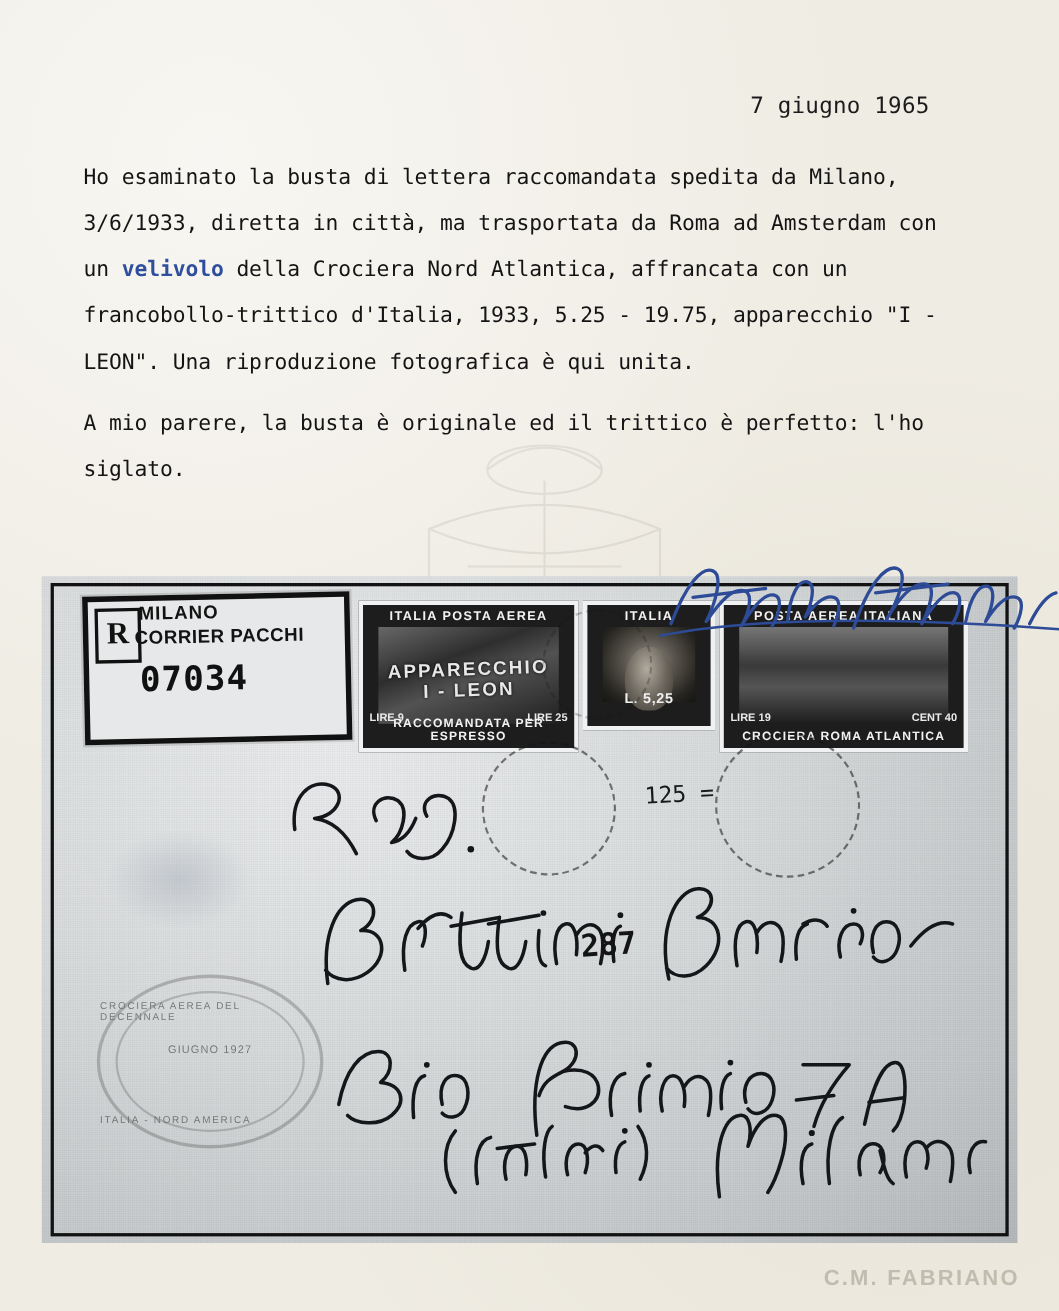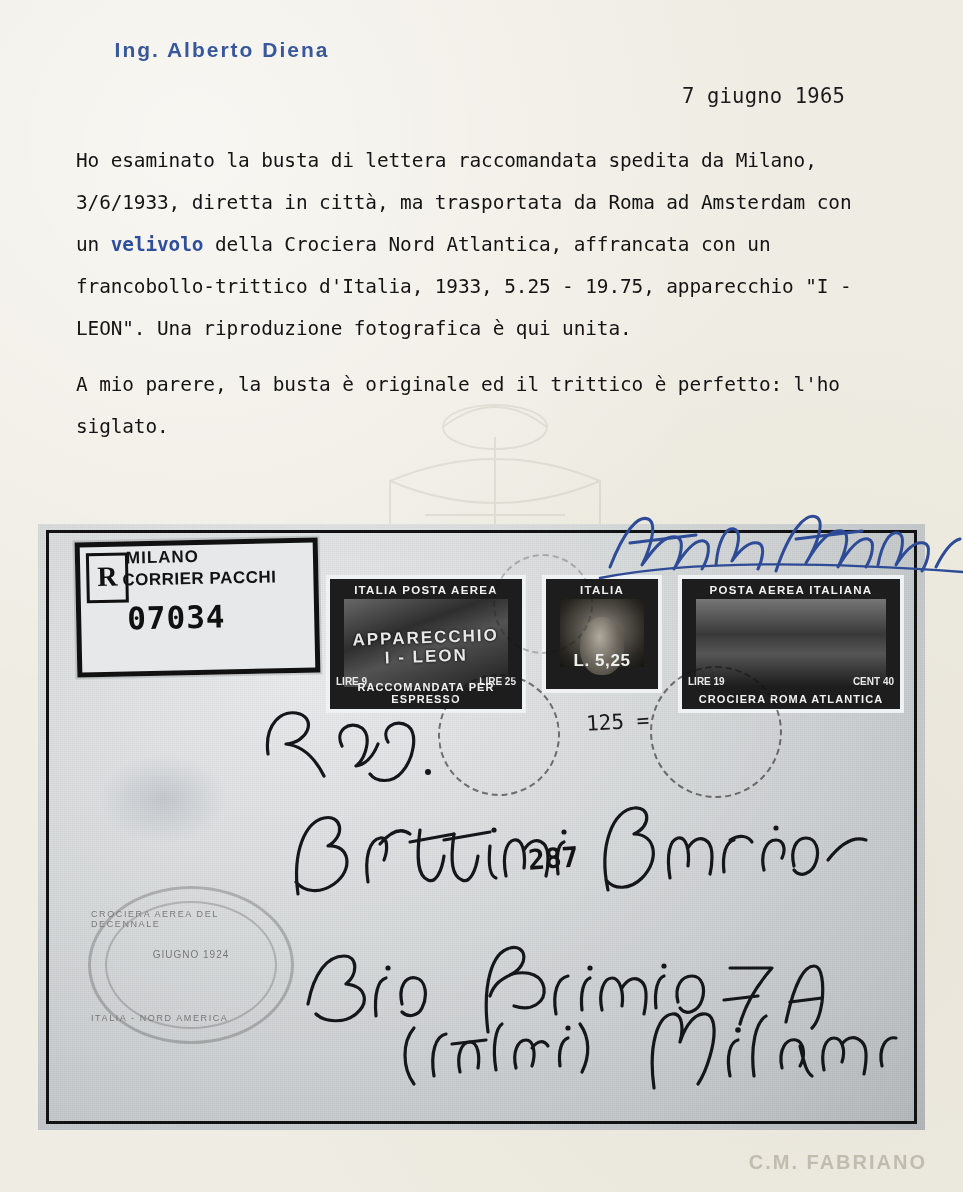--- a/index.html
+++ b/index.html
@@ -212,22 +212,21 @@
     white-space: nowrap;
   }
 
   
   .stamp-strip {
     position: absolute;
     left: 288px;
     top: 22px;
     height: 138px;
     display: flex;
-    gap: 16px;
-    margin-top: 29px;
+    gap: 4px;
   }
   .stamp {
     position: relative;
     background: #1d1d1d;
     border: 4px solid #f0f1f2;
     box-sizing: border-box;
     overflow: hidden;
   }
   .stamp::before {
     
@@ -274,21 +273,21 @@
     text-align: center;
   }
   .st-val-left { left: 6px; }
   .st-val-right { right: 6px; }
 
   .st-center-val {
     position: absolute;
     left: 0; right: 0; bottom: 18px;
     text-align: center;
     font-family: "Liberation Sans", sans-serif;
-    font-size: 17px;
+    font-size: 13px;
     font-weight: 700;
     letter-spacing: 0.6px;
     color: #efefef;
   }
 
   .st-art {
     position: absolute;
     left: 14px; right: 14px; top: 20px; bottom: 22px;
     background:
       linear-gradient(135deg, #4a4a4a 0%, #2a2a2a 40%, #3c3c3c 70%, #1f1f1f 100%);
@@ -430,21 +429,20 @@
         <path d="M95 130 L235 130"></path>
         <path d="M95 160 L235 160"></path>
         <circle cx="130" cy="178" r="12"></circle>
         <circle cx="165" cy="178" r="12"></circle>
         <circle cx="200" cy="178" r="12"></circle>
       </g>
     </svg>
   </div>
 
   <div class="letterhead">
-    <div class="lh-name">Ing. Alberto Diena</div>
   </div>
 
   <div class="doc-date">7 giugno 1965</div>
 
   <div class="body-text">
     <p><span>Ho esaminato la busta di lettera raccomandata spedita da Milano, 3/6/1933, diretta in città, ma trasportata da Roma ad Amsterdam con un </span><span class="hl">velivolo</span><span> della Crociera Nord Atlantica, affrancata con un francobollo-trittico d'Italia, 1933, 5.25 - 19.75, apparecchio "I - LEON". Una riproduzione fotografica è qui unita.</span></p>
     <p class="para-2">A mio parere, la busta è originale ed il trittico è perfetto: l'ho siglato.</p>
   </div>
 
   <div class="photo">
@@ -490,21 +488,21 @@
       </div>
     </div>
 
     <div class="cancel cancel-3"></div>
     <div class="cancel cancel-1"></div>
     <div class="cancel cancel-2"></div>
 
     <div class="decennale-seal">
       <div class="inner"></div>
       <div class="seal-text-top">CROCIERA AEREA DEL DECENNALE</div>
-      <div class="seal-mid">GIUGNO 1924</div>
+      <div class="seal-mid">GIUGNO 1927</div>
       <div class="seal-text-bottom">ITALIA - NORD AMERICA</div>
     </div>
 
     <div class="blue-smudge"></div>
 
     <svg class="ink handwriting" style="left:200px; top:160px;" width="660" height="420" viewBox="0 0 660 420" xmlns="http://www.w3.org/2000/svg">
       <g fill="none" stroke="#14161a" stroke-width="3.2" stroke-linecap="round" stroke-linejoin="round">
 
         <path d="M30 70 C26 40 44 24 62 30 C78 36 70 58 48 60 C66 62 78 76 86 92"></path>
         <path d="M104 62 C96 46 112 36 124 44 C134 52 128 74 118 82 C130 80 136 70 140 60"></path>

